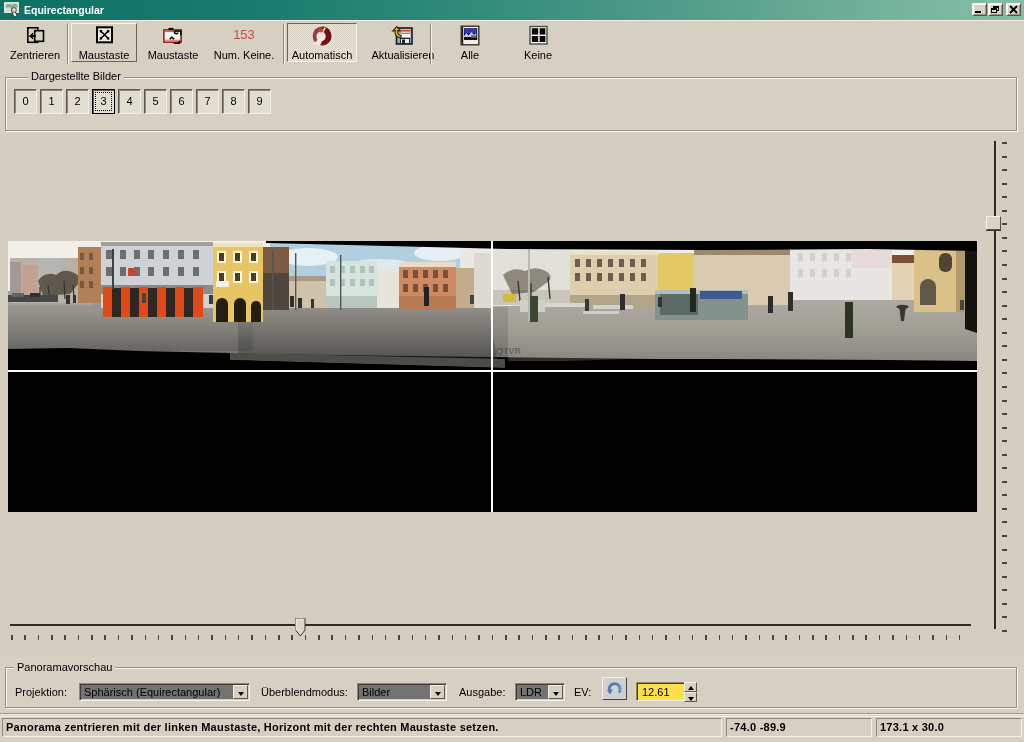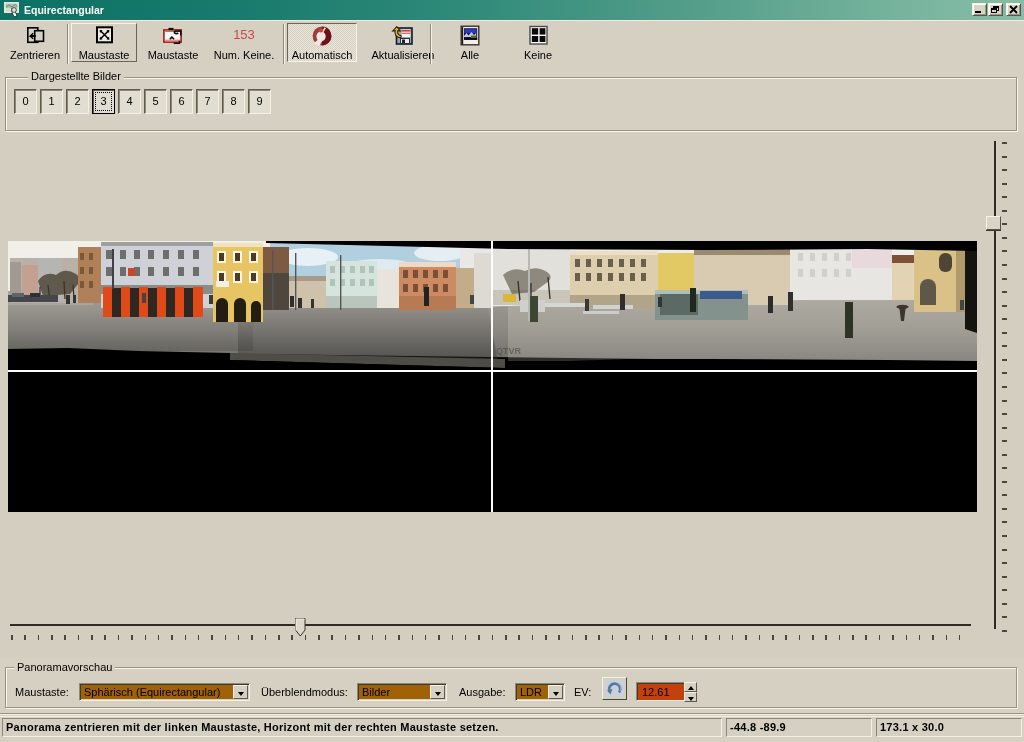--- a/index.html
+++ b/index.html
@@ -31,21 +31,21 @@
 .numbtn { top:89px; width:23px; height:25px; background:#e1ddd0;
   border:1px solid; border-color:#5f5a4c #f4f0e5 #f4f0e5 #5f5a4c;
   box-shadow:inset 1px 1px 0 #8d8878;
   text-align:center; line-height:23px; font-size:11px; }
 
 
 .tickv { left:1002px; width:5px; height:2px; background:#4a463c; }
 .tickh { top:635px; width:1.5px; height:5px; background:#4a463c; }
 
 
-.combo { height:18px; background:#a16207; border:1px solid; border-color:#8d8878 #f4f0e5 #f4f0e5 #8d8878;
+.combo { height:18px; background:#737373; border:1px solid; border-color:#8d8878 #f4f0e5 #f4f0e5 #8d8878;
   box-shadow:inset 1px 1px 0 #403c30, inset -1px -1px 0 #d5d0c1; }
 .combo .ctext { position:absolute; left:4px; top:2px; font-size:11px; white-space:nowrap; }
 .combo .carrow { position:absolute; right:1px; top:1px; bottom:1px; width:15px; background:#d5d0c1;
   border:1px solid; border-color:#f4f0e5 #5f5a4c #5f5a4c #f4f0e5; }
 .combo .carrow:after { content:""; position:absolute; left:4px; top:6px;
   border:3.5px solid transparent; border-top:4px solid #000; }
 
 .lbl { font-size:11px; white-space:nowrap; }
 
 
@@ -439,21 +439,21 @@
 <div class="abs" id="vthumb" style="left:986px;top:216px;width:15px;height:14px;background:#d9d4c6;border:1px solid;border-color:#f7f3e8 #57523f #57523f #f7f3e8;box-shadow:0 1px 0 #3a362c;"></div>
 
 <div class="abs" style="left:10px;top:624px;width:961px;height:2px;background:#2e2b24;"></div>
 <div class="abs" id="hthumb" style="left:295px;top:618px;width:11px;height:19px;"><svg width="11" height="19" viewBox="0 0 11 19">
       <path d="M0.5 0.5 h9.5 v11.5 l-4.7 6 -4.8 -6 z" fill="#dcd7c9" stroke="#3a362e" stroke-width="1"></path>
       <path d="M1 1 h8.5 M1 1 v11.5" stroke="#f8f4e9" stroke-width="1"></path>
     </svg></div>
 
 <div class="abs groupbox" style="left:5px;top:667px;width:1012px;height:41px;"></div>
 <div class="abs gb-label" style="left:14px;top:661px;">Panoramavorschau</div>
-<div class="abs lbl" style="left:15px;top:686px;">Maustaste:</div>
+<div class="abs lbl" style="left:15px;top:686px;">Projektion:</div>
 <div class="abs combo" style="left:79px;top:683px;width:171px;">
     <span class="ctext">Sphärisch (Equirectangular)</span>
     <span class="carrow"></span>
   </div>
 <div class="abs lbl" style="left:261px;top:686px;">Überblendmodus:</div>
 <div class="abs combo" style="left:357px;top:683px;width:90px;">
     <span class="ctext">Bilder</span>
     <span class="carrow"></span>
   </div>
 <div class="abs lbl" style="left:459px;top:686px;">Ausgabe:</div>
@@ -465,35 +465,35 @@
 <div class="abs" id="ev-btn" style="left:602px;top:677px;width:25px;height:23px;background:#d5d0c1;border:1px solid;border-color:#f5f1e6 #4a463c #4a463c #f5f1e6;">
     <svg width="23" height="21" viewBox="0 0 23 21" style="position:absolute;left:0;top:0;">
       <rect x="2" y="2" width="19" height="17" fill="#c9d2da"></rect>
       <g transform="translate(23,0) scale(-1,1)">
         <path d="M7 14.5 a5.5 5.5 0 1 1 9.5 -1.5" fill="none" stroke="#5878a8" stroke-width="2.6"></path>
         <path d="M13.5 11 l5.5 1.5 -3.5 4 z" fill="#5878a8"></path>
         <path d="M6 13 a5 5 0 0 1 2 -7.5" fill="none" stroke="#90a8c8" stroke-width="1.2"></path>
       </g>
     </svg>
   </div>
-<div class="abs" style="left:636px;top:682px;width:60px;height:19px;background:#c2410c;border:1px solid;border-color:#8d8878 #f4f0e5 #f4f0e5 #8d8878;box-shadow:inset 1px 1px 0 #403c30;">
+<div class="abs" style="left:636px;top:682px;width:60px;height:19px;background:#fde047;border:1px solid;border-color:#8d8878 #f4f0e5 #f4f0e5 #8d8878;box-shadow:inset 1px 1px 0 #403c30;">
     <span style="position:absolute;left:5px;top:3px;">12.61</span>
   </div>
 <div class="abs" style="left:684px;top:682px;width:13px;height:10px;background:#d5d0c1;border:1px solid;border-color:#f4f0e5 #5f5a4c #5f5a4c #f4f0e5;">
     <span style="position:absolute;left:3px;top:3px;border:3px solid transparent;border-bottom:4px solid #000;border-top:none;"></span>
   </div>
 <div class="abs" style="left:684px;top:692px;width:13px;height:10px;background:#d5d0c1;border:1px solid;border-color:#f4f0e5 #5f5a4c #5f5a4c #f4f0e5;">
     <span style="position:absolute;left:3px;top:4px;border:3px solid transparent;border-top:4px solid #000;border-bottom:none;"></span>
   </div>
 
 <div class="abs" id="statusbar"></div>
 <div class="abs" style="left:0;top:713px;width:1024px;height:1px;background:#9a9585;"></div>
 <div class="abs" style="left:0;top:714px;width:1024px;height:1px;background:#f2eee3;"></div>
 <div class="abs spanel" style="left:2px;width:720px;">Panorama zentrieren mit der linken Maustaste, Horizont mit der rechten Maustaste setzen.</div>
-<div class="abs spanel" style="left:726px;width:146px;">-44.8 -89.9</div>
+<div class="abs spanel" style="left:726px;width:146px;">-74.0 -89.9</div>
 <div class="abs spanel" style="left:876px;width:146px;">173.1 x 30.0</div>
 
 <div class="abs tickv" style="top:142.0px"></div>
 <div class="abs tickv" style="top:155.6px"></div>
 <div class="abs tickv" style="top:169.1px"></div>
 <div class="abs tickv" style="top:182.7px"></div>
 <div class="abs tickv" style="top:196.2px"></div>
 <div class="abs tickv" style="top:209.8px"></div>
 <div class="abs tickv" style="top:223.3px"></div>
 <div class="abs tickv" style="top:236.9px"></div>

